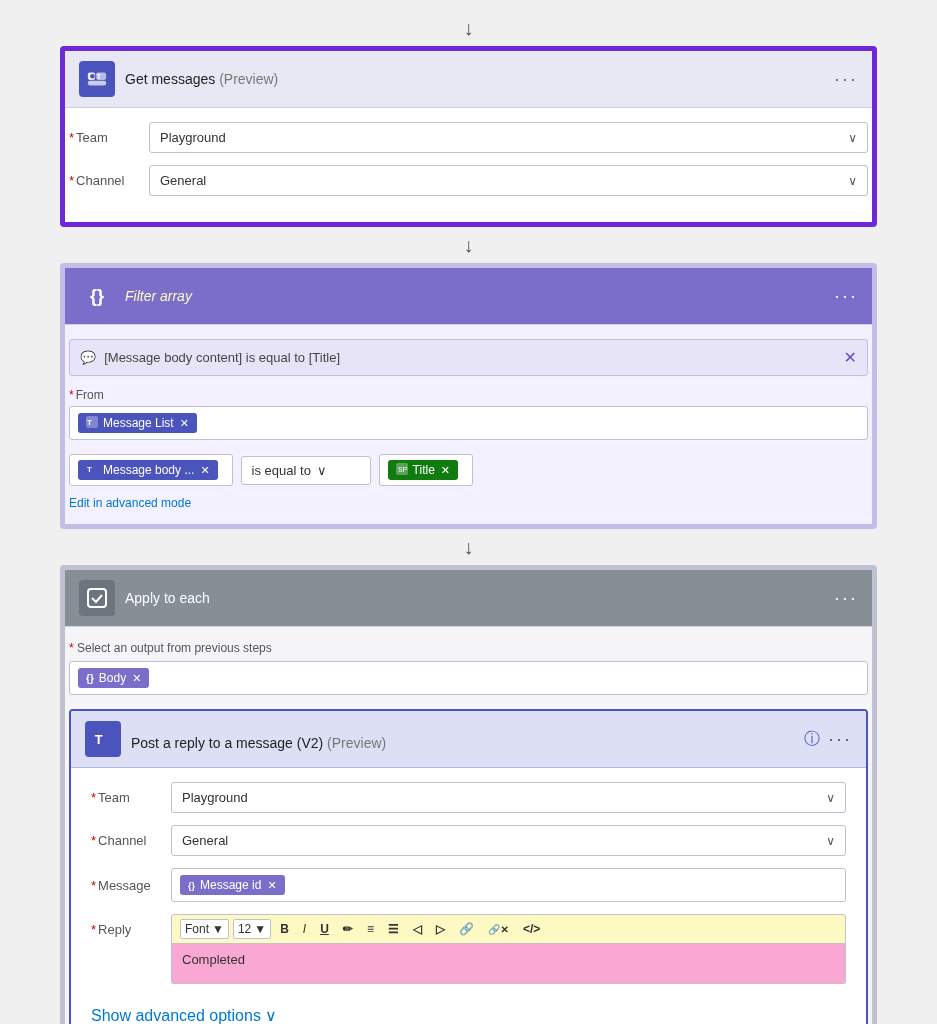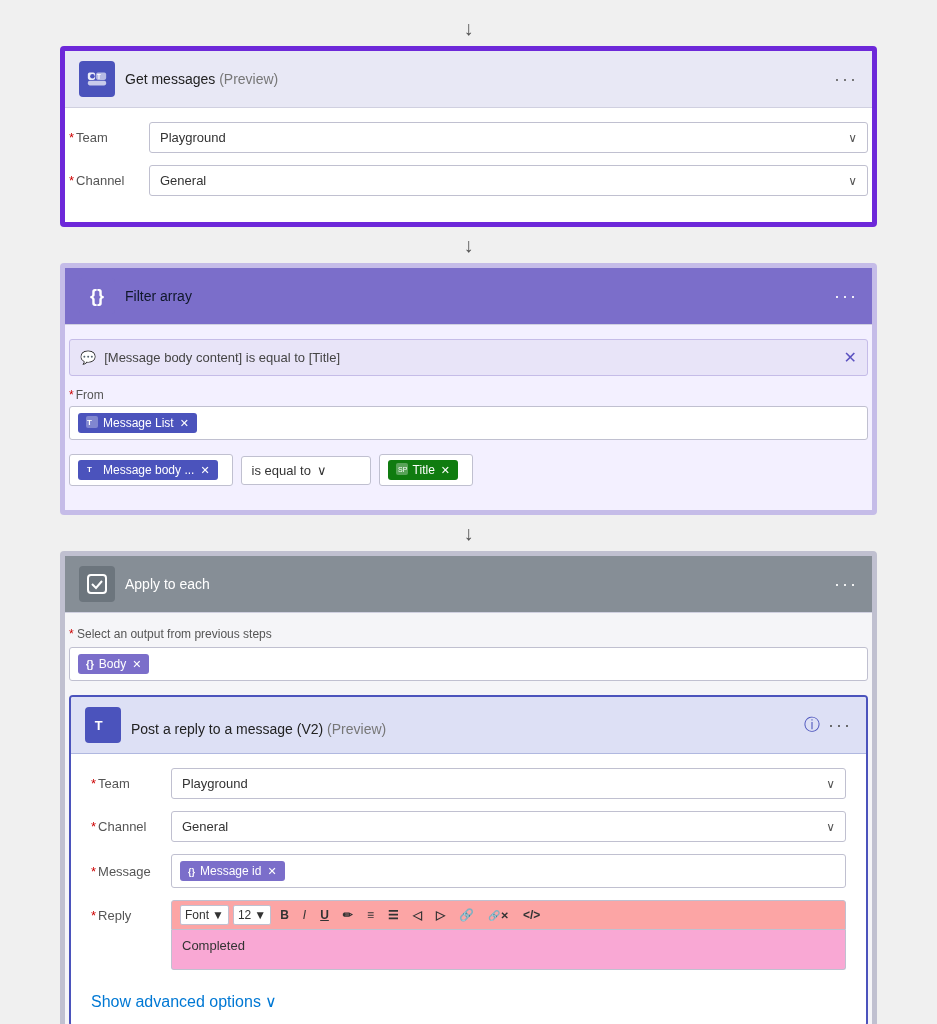--- a/index.html
+++ b/index.html
@@ -131,21 +131,22 @@
     .filter-card {
       background: #f3f0ff;
       border-color: #c5bce8;
     }
 
     .filter-card .card-header {
       background: #7b6eca;
     }
 
     .filter-card .card-header-title {
-      color: #0f172a;
+      color: #fef9c3;
+      font-style: italic;
     }
 
     .filter-card .card-menu {
       color: #fff;
     }
 
     .filter-condition-bar {
       display: flex;
       align-items: center;
       background: #e8e4f8;
@@ -317,21 +318,21 @@
       background: #fff;
     }
 
     .toolbar {
       display: flex;
       align-items: center;
       gap: 4px;
       border: 1px solid #c0c0d0;
       border-radius: 3px 3px 0 0;
       padding: 4px 8px;
-      background: #fca5a5;
+      background: #fef9c3;
       font-size: 12px;
     }
 
     .toolbar-select {
       border: 1px solid #c0c0d0;
       border-radius: 2px;
       padding: 2px 4px;
       background: #fff;
       font-size: 12px;
       cursor: pointer;
@@ -484,20 +485,21 @@
                 <rect x="0" y="0" width="12" height="12" rx="2" fill="white" opacity="0.3"></rect>
                 <text x="2" y="9" font-size="7" fill="white">SP</text>
               </svg>
             </span>
             <span>Title</span>
             <span class="tag-close">✕</span>
           </span>
         </div>
       </div>
 
+      <div class="edit-advanced">Edit in advanced mode</div>
     </div>
   </div>
 
   <div class="arrow-down">↓</div>
 
   <div class="card apply-card">
     <div class="card-header">
       <div class="card-header-icon icon-apply">
         <svg width="22" height="22" viewBox="0 0 22 22" fill="none">
           <rect x="2" y="2" width="18" height="18" rx="3" stroke="white" stroke-width="2" fill="none"></rect>

